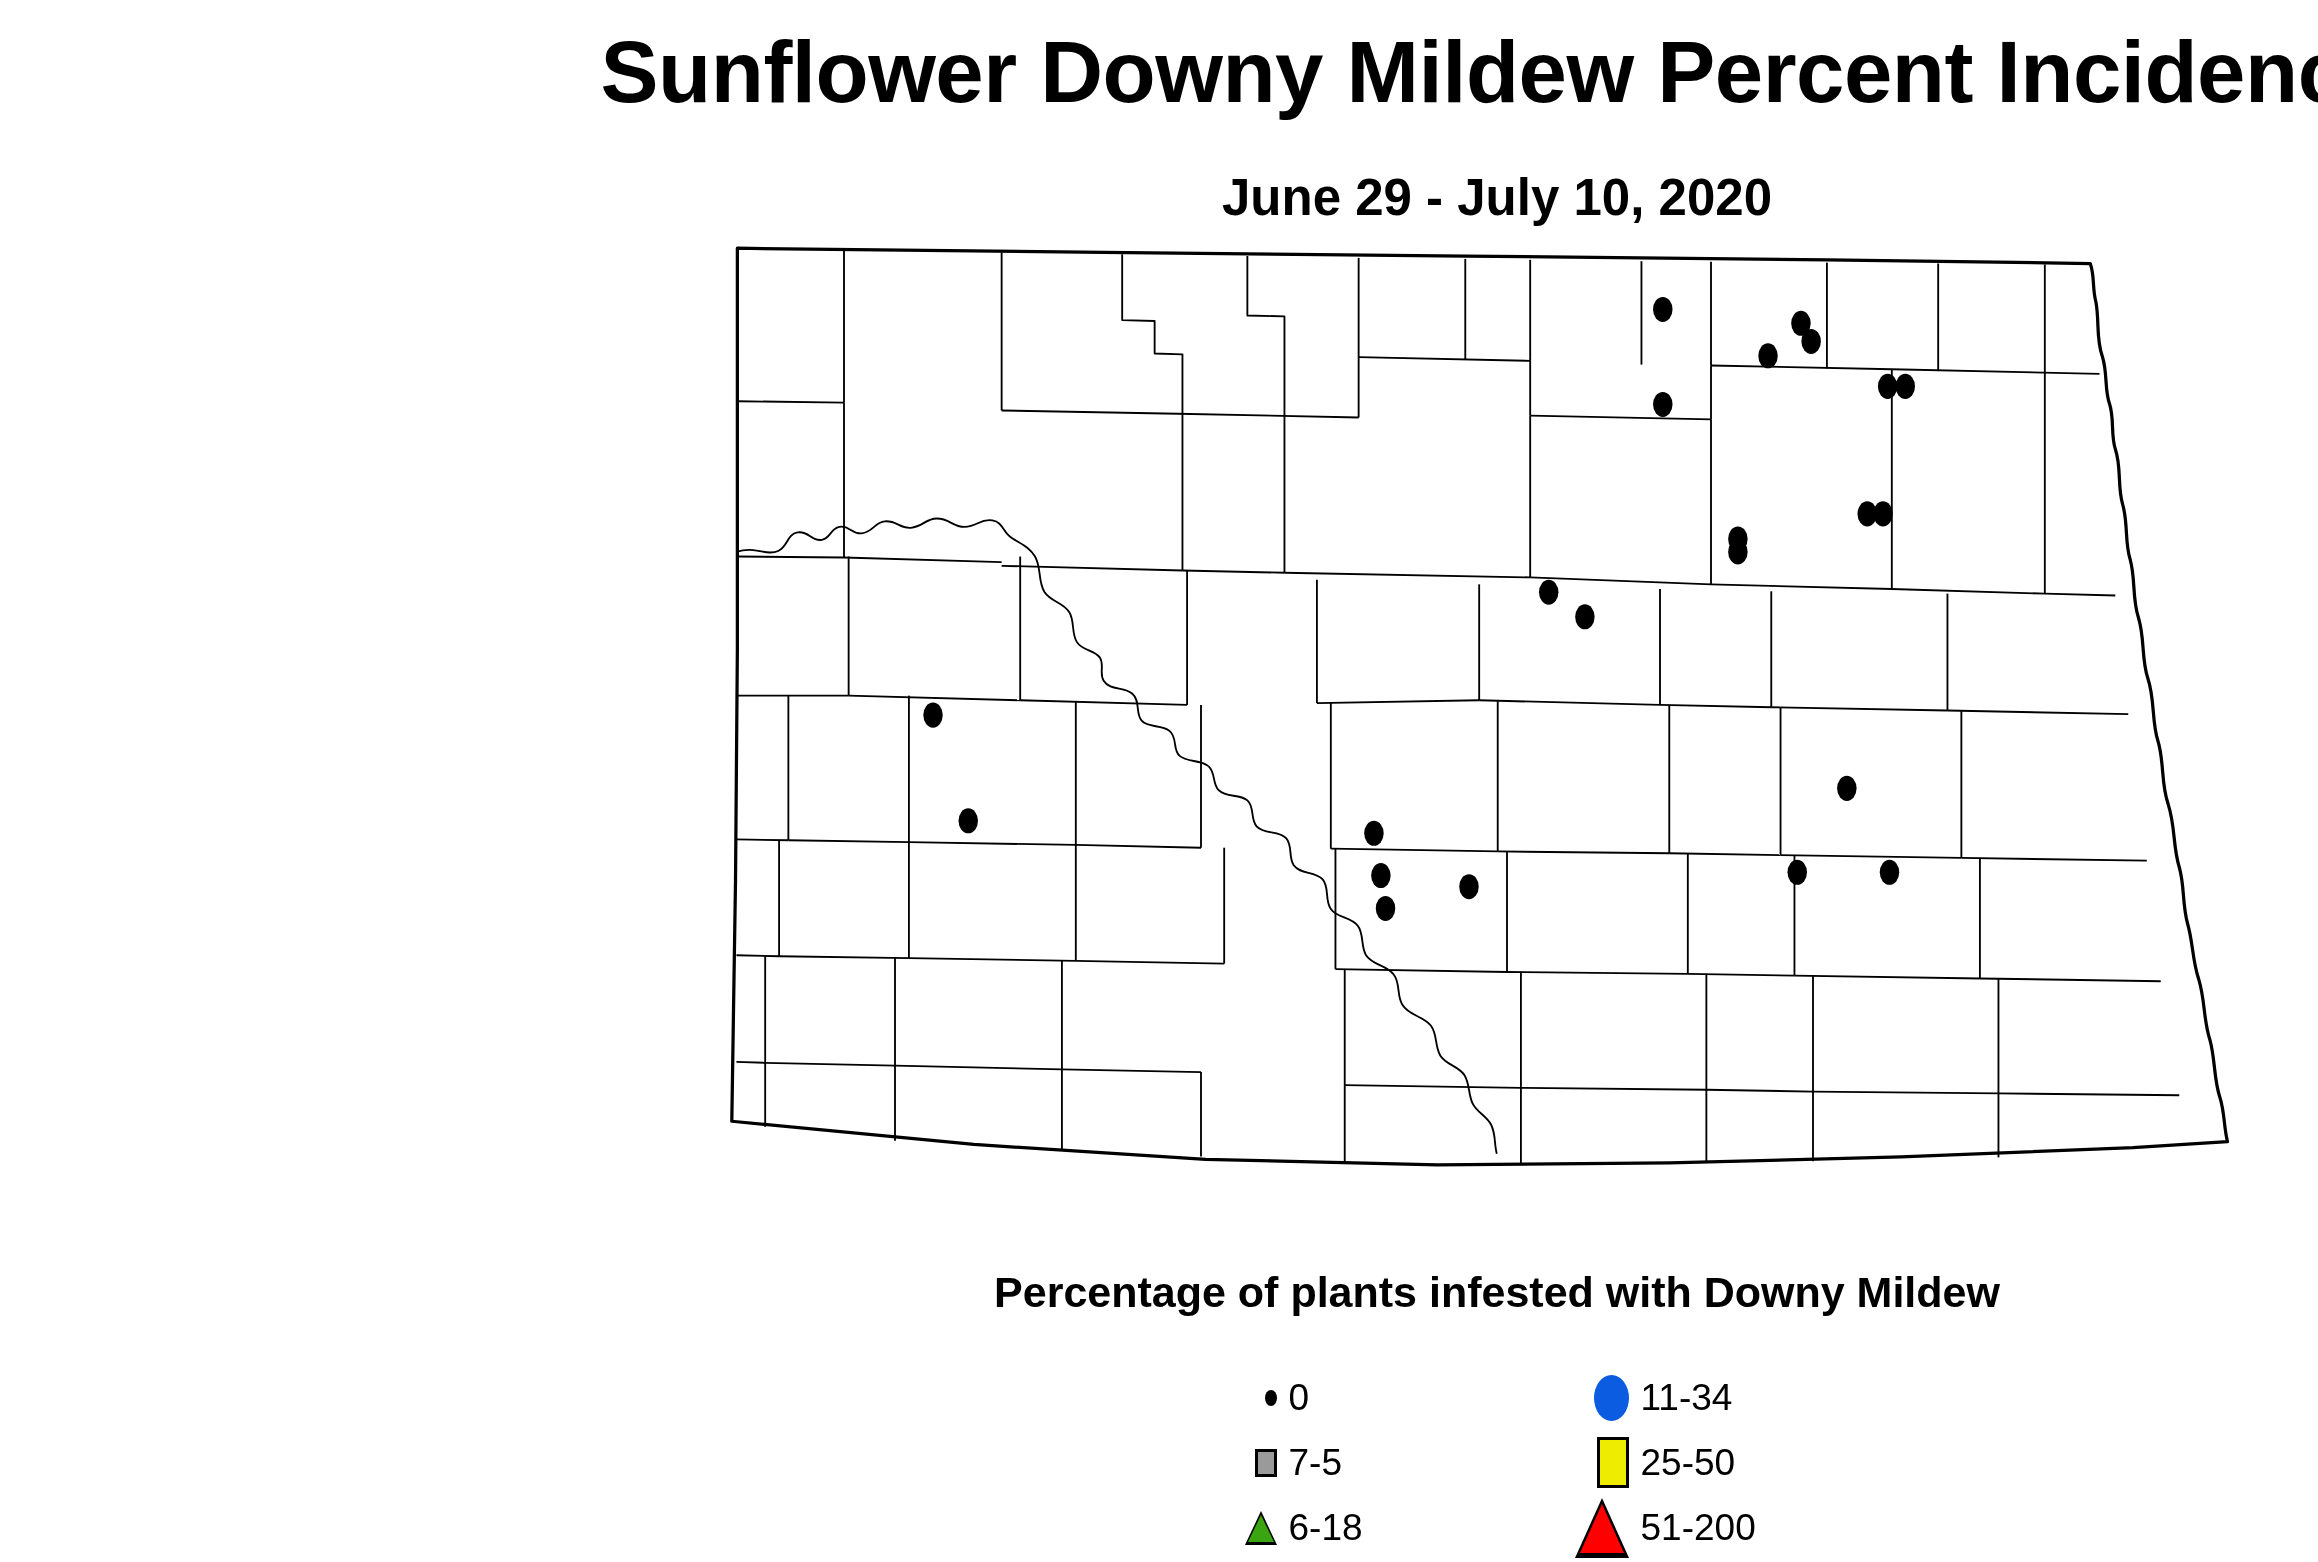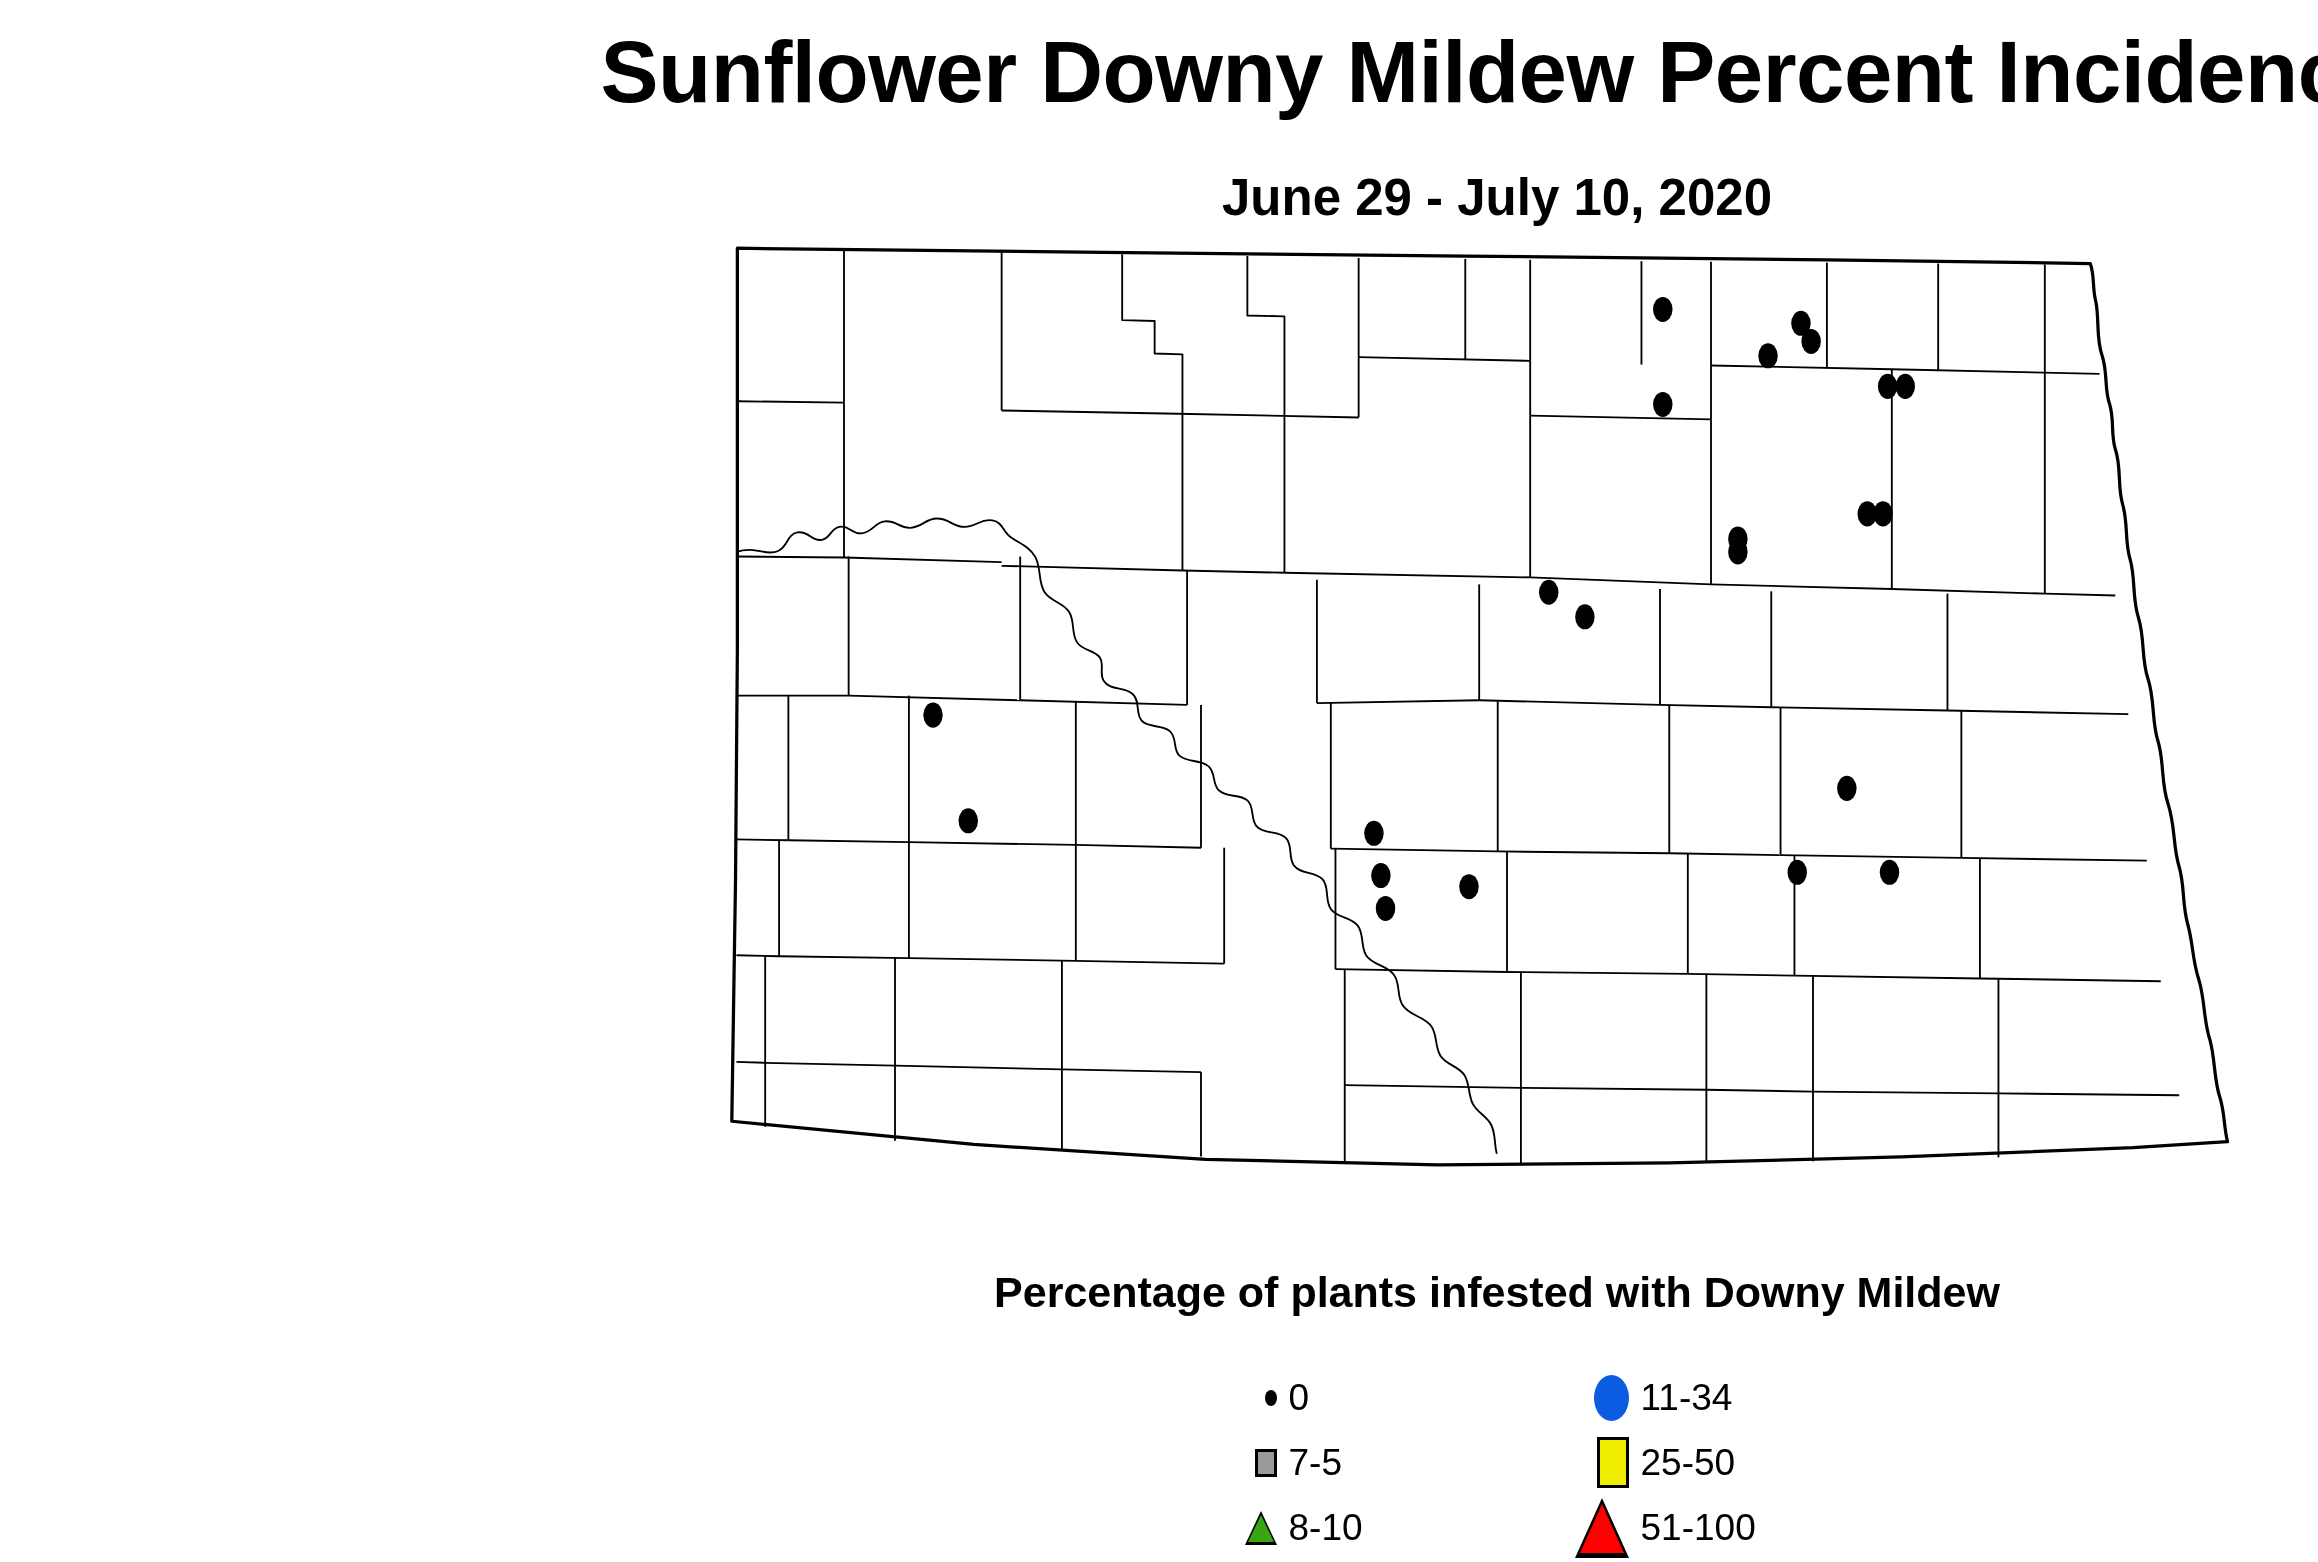--- a/index.html
+++ b/index.html
@@ -297,22 +297,22 @@
     <div class="lg-lab">7-5</div>
 
     <div class="lg-sym">
       <span class="sym-rect"></span>
     </div>
     <div class="lg-lab">25-50</div>
 
     <div class="lg-sym">
       <span class="sym-tri-sm"></span>
     </div>
-    <div class="lg-lab">8-10</div>
+    <div class="lg-lab">6-18</div>
 
     <div class="lg-sym">
       <span class="sym-tri-lg"></span>
     </div>
-    <div class="lg-lab">51-100</div>
+    <div class="lg-lab">51-200</div>
 
   </div>
 </div>
 
 
 </body></html>

